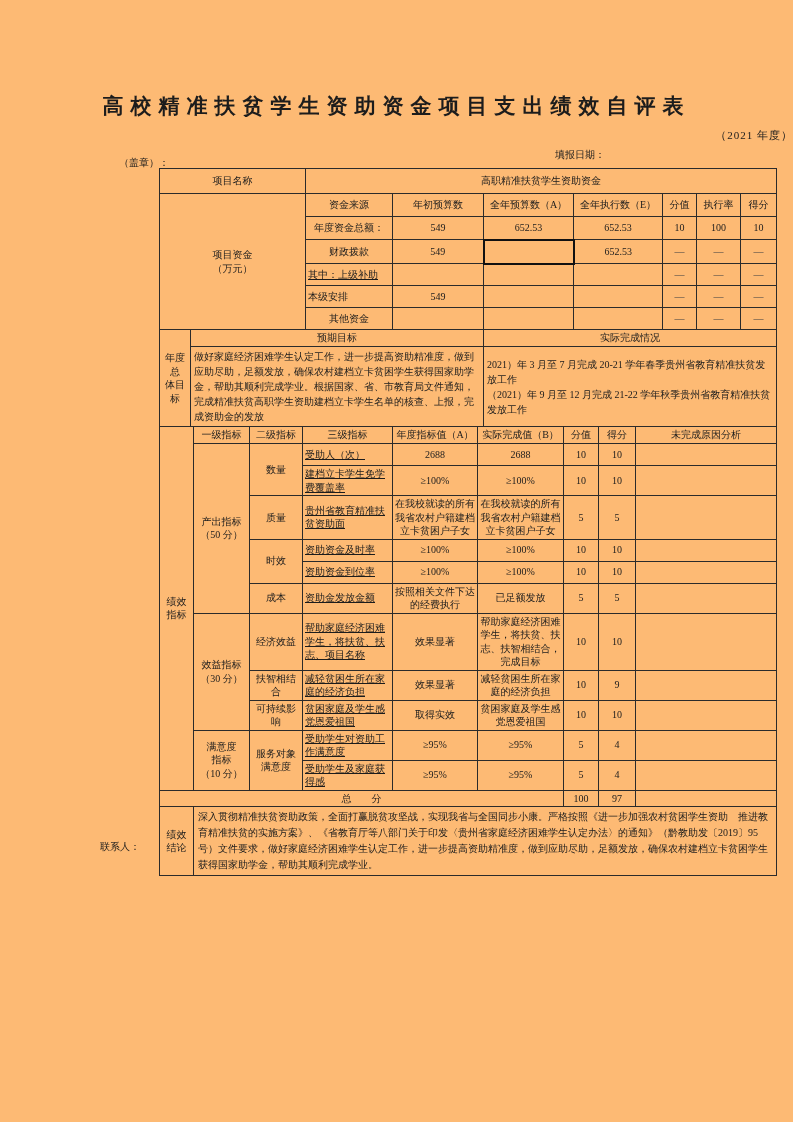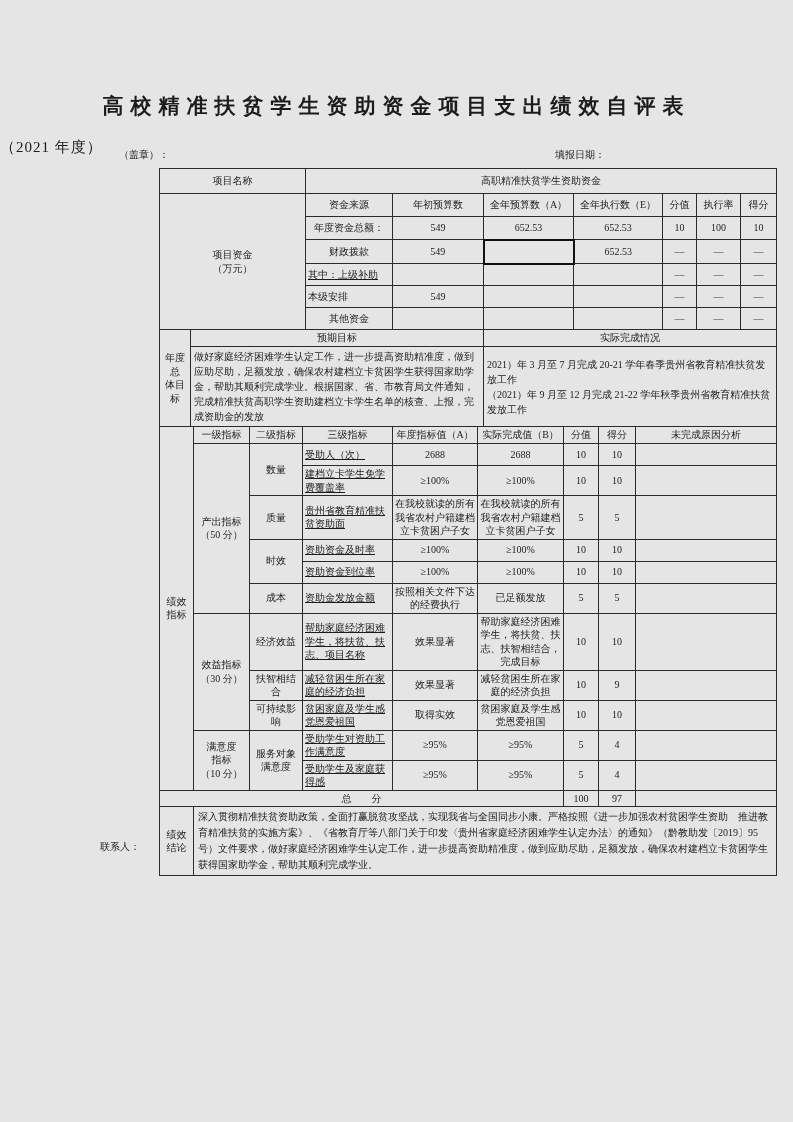--- a/index.html
+++ b/index.html
@@ -1,39 +1,39 @@
 <!DOCTYPE html>
 <html><head>
 <meta charset="utf-8">
 <style>
   * { box-sizing: border-box; margin: 0; padding: 0; }
   body { background: #fff; }
   .page {
     position: relative;
     width: 793px; height: 1122px;
-    background: #e5e5e5;
+    background: #fdba74;
     outline: 1px solid #e3e3e3;
     font-family: "Liberation Serif", "DejaVu Serif", serif;
     color: #1c1c1c;
     overflow: hidden;
   }
   .doc-title {
     position: absolute; top: 92px; left: 0; width: 100%;
     text-align: center; font-size: 21px; font-weight: bold;
     letter-spacing: 7px; white-space: nowrap;
   }
   .doc-subtitle {
     position: absolute; top: 128px; left: 0; width: 100%;
-    text-align: left; font-size: 15px; letter-spacing: 1px; margin-top: 10px;
+    text-align: right; font-size: 11px; letter-spacing: 1px;
   }
   .meta-line {
     position: absolute; top: 148px; left: 119px; width: 617px;
     font-size: 10px; height: 14px;
   }
-  .meta-line .seal { position: absolute; left: 0; top: 0; }
+  .meta-line .seal { position: absolute; left: 0; top: 8px; }
   .meta-line .rdate { position: absolute; left: 436px; top: 0; }
   .table-wrap { position: absolute; top: 168px; left: 119px; width: 617px; margin-left: 40px; }
   table { border-collapse: collapse; table-layout: fixed; width: 617px; }
   table + table { margin-top: -1px; }
   td {
     border: 1px solid #2b2b2b;
     font-size: 10px; line-height: 1.35;
     text-align: center; vertical-align: middle;
     padding: 1px 2px;
     overflow: hidden;

